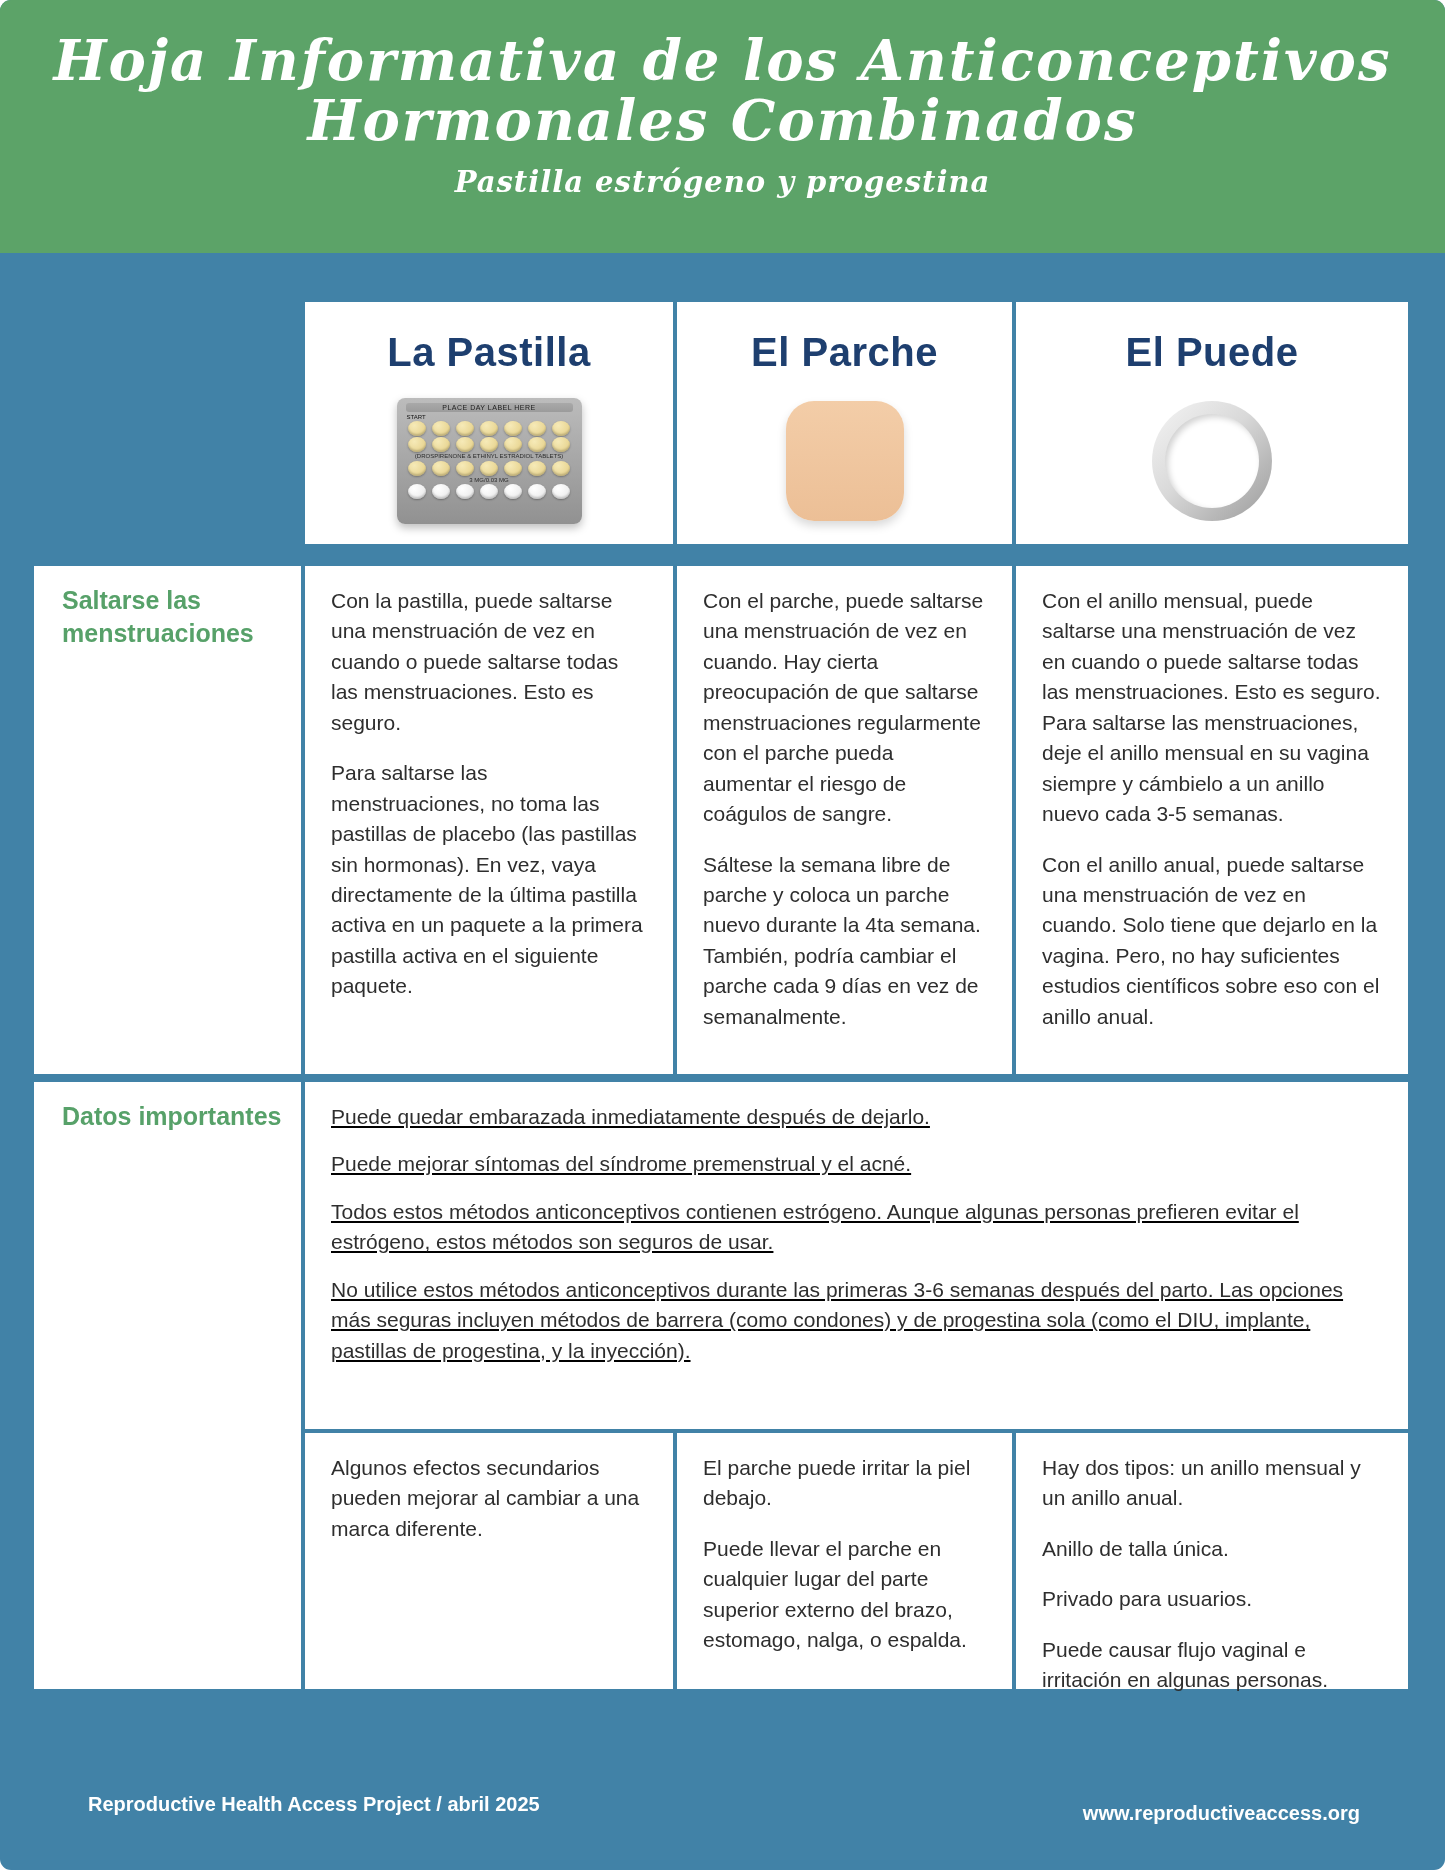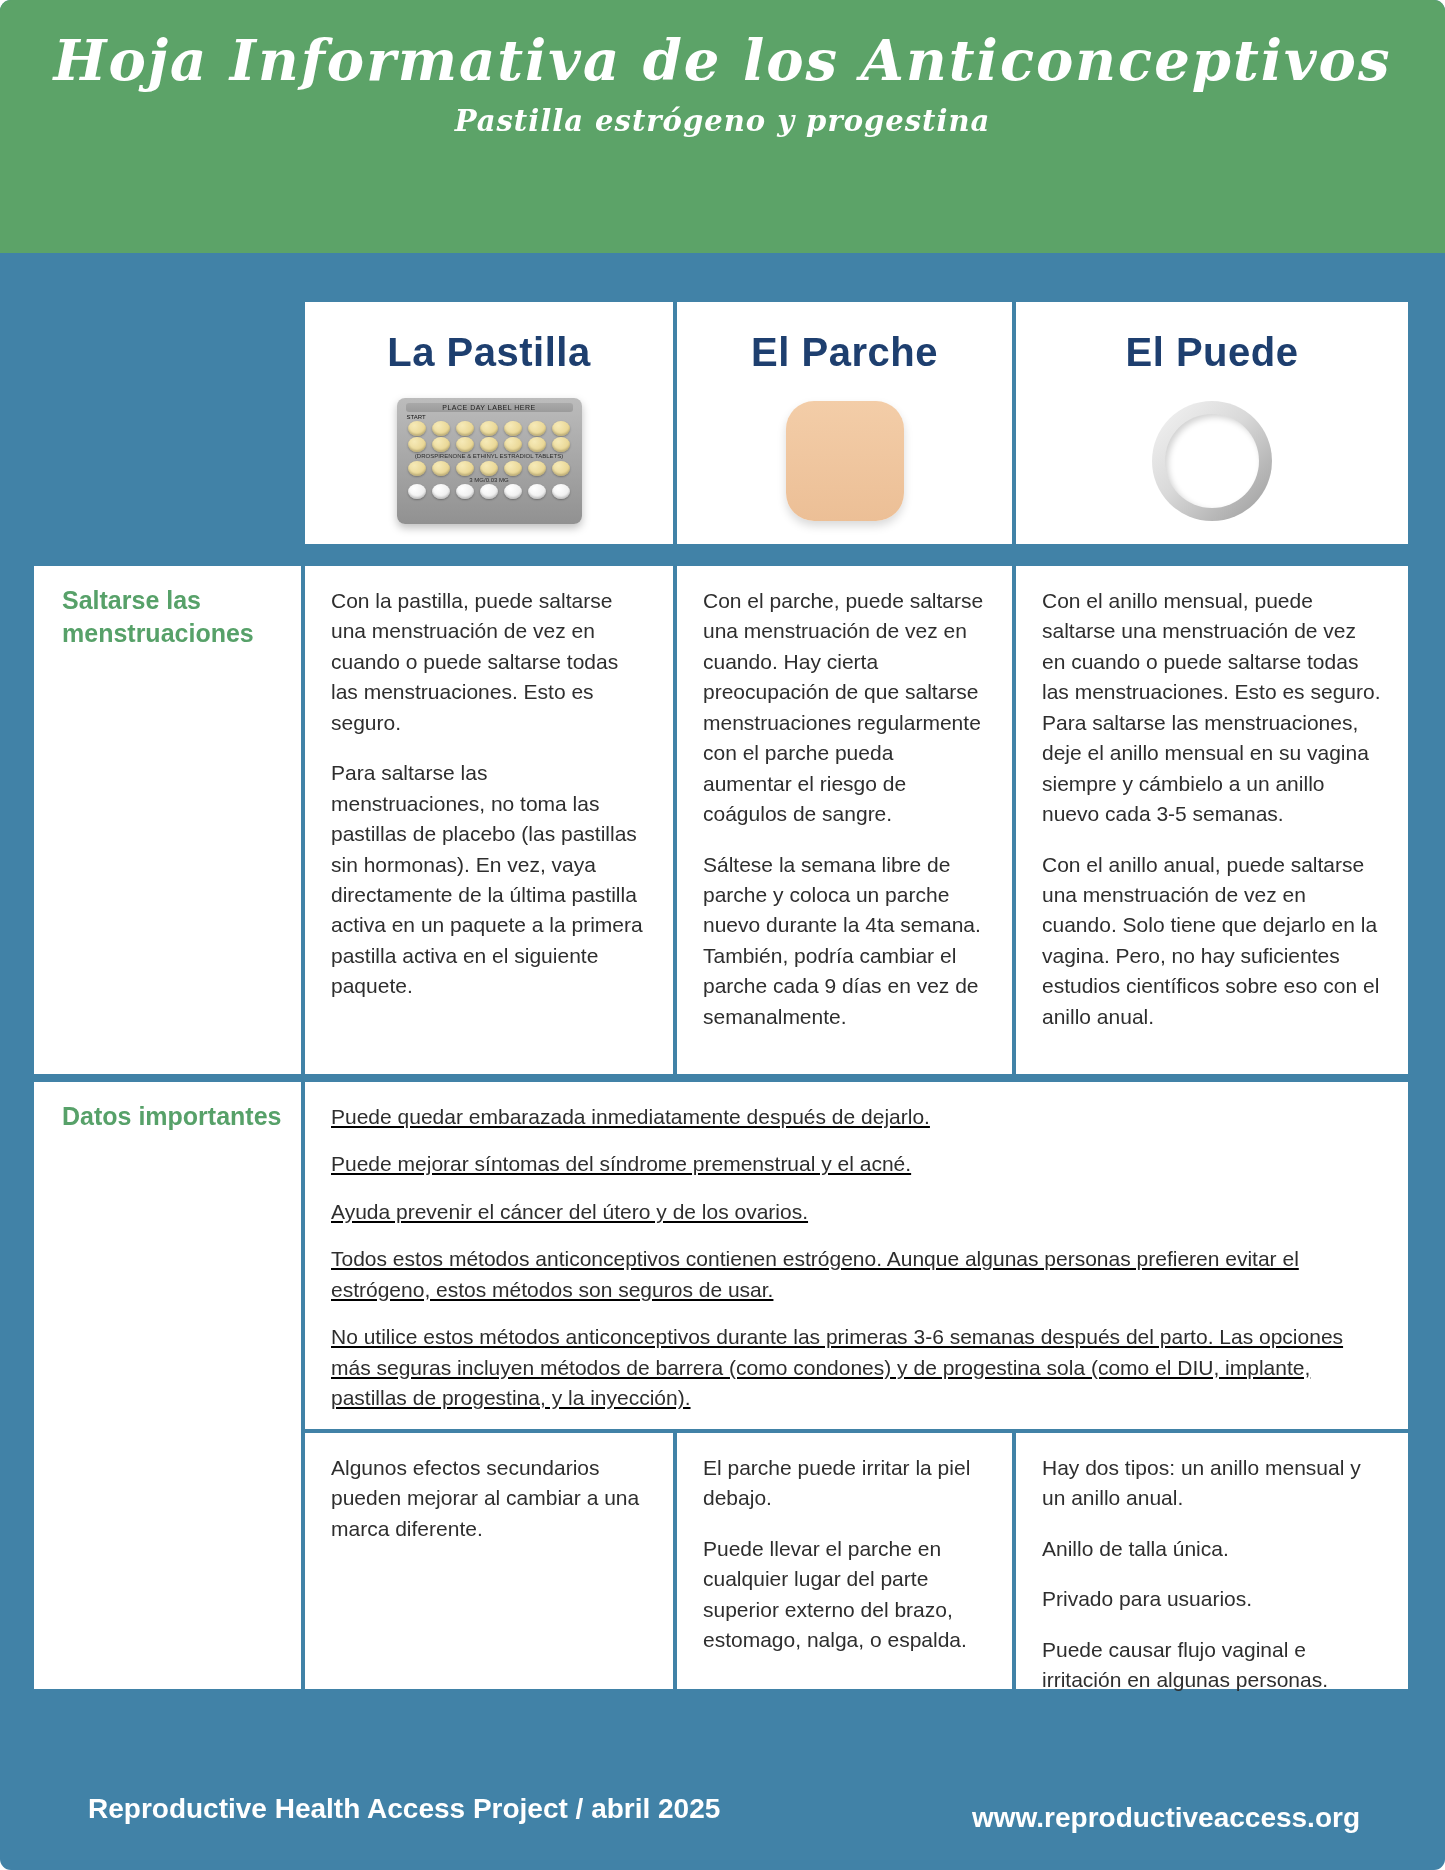--- a/index.html
+++ b/index.html
@@ -87,33 +87,34 @@
   
   .row1{top:530px;height:508px;}
   .label-row1{top:530px;height:508px;}
   .label-row2{top:1046px;height:607px;}
   .facts-shared{top:1046px;left:305px;width:1103px;height:347px;text-decoration:underline;}
   .facts-shared .body-text p{margin-bottom:17px;}
   .row3{top:1397px;height:256px;}
   
   .footer{
     position:absolute;left:0;top:1793px;width:1445px;height:40px;
-    color:#ffffff;font-weight:bold;font-size:28px;
+    color:#ffffff;font-weight:bold;font-size:20px;
   }
   .footer .left{position:absolute;left:88px;top:0;}
   .footer .right{position:absolute;right:85px;top:9px;}
 </style>
 </head>
 <body>
 
 <div class="page">
 
   <div class="header">
     <div class="title">
       <div>Hoja Informativa de los Anticonceptivos</div>
+      <div>Hormonales Combinados</div>
     </div>
     <div class="subtitle">Pastilla estrógeno y progestina</div>
   </div>
 
   <div class="cell card col1">
     <div class="method-title">La Pastilla</div>
     <div class="img-wrap">
       <div class="pack">
         <div class="pack-top">PLACE DAY LABEL HERE</div>
         <div class="pack-start">START</div>
@@ -191,21 +192,20 @@
     <p>Con el anillo mensual, puede saltarse una menstruación de vez en cuando o puede saltarse todas las menstruaciones. Esto es seguro. Para saltarse las menstruaciones, deje el anillo mensual en su vagina siempre y cámbielo a un anillo nuevo cada 3-5 semanas.</p>
     <p>Con el anillo anual, puede saltarse una menstruación de vez en cuando. Solo tiene que dejarlo en la vagina. Pero, no hay suficientes estudios científicos sobre eso con el anillo anual.</p>
   </div>
 
   <div class="cell labelcol label-row2 row-label">Datos importantes</div>
 
   <div class="cell facts-shared">
     <div class="body-text">
       <p>Puede quedar embarazada inmediatamente después de dejarlo.</p>
       <p>Puede mejorar síntomas del síndrome premenstrual y el acné.</p>
-      <p>Ayuda prevenir el cáncer del útero y de los ovarios.</p>
       <p>Todos estos métodos anticonceptivos contienen estrógeno. Aunque algunas personas prefieren evitar el estrógeno, estos métodos son seguros de usar.</p>
       <p>No utilice estos métodos anticonceptivos durante las primeras 3-6 semanas después del parto. Las opciones más seguras incluyen métodos de barrera (como condones) y de progestina sola (como el DIU, implante, pastillas de progestina, y la inyección).</p>
     </div>
   </div>
 
   <div class="cell row3 col1 body-text">
     <p>Algunos efectos secundarios pueden mejorar al cambiar a una marca diferente.</p>
   </div>
   <div class="cell row3 col2 body-text">
     <p>El parche puede irritar la piel debajo.</p>

